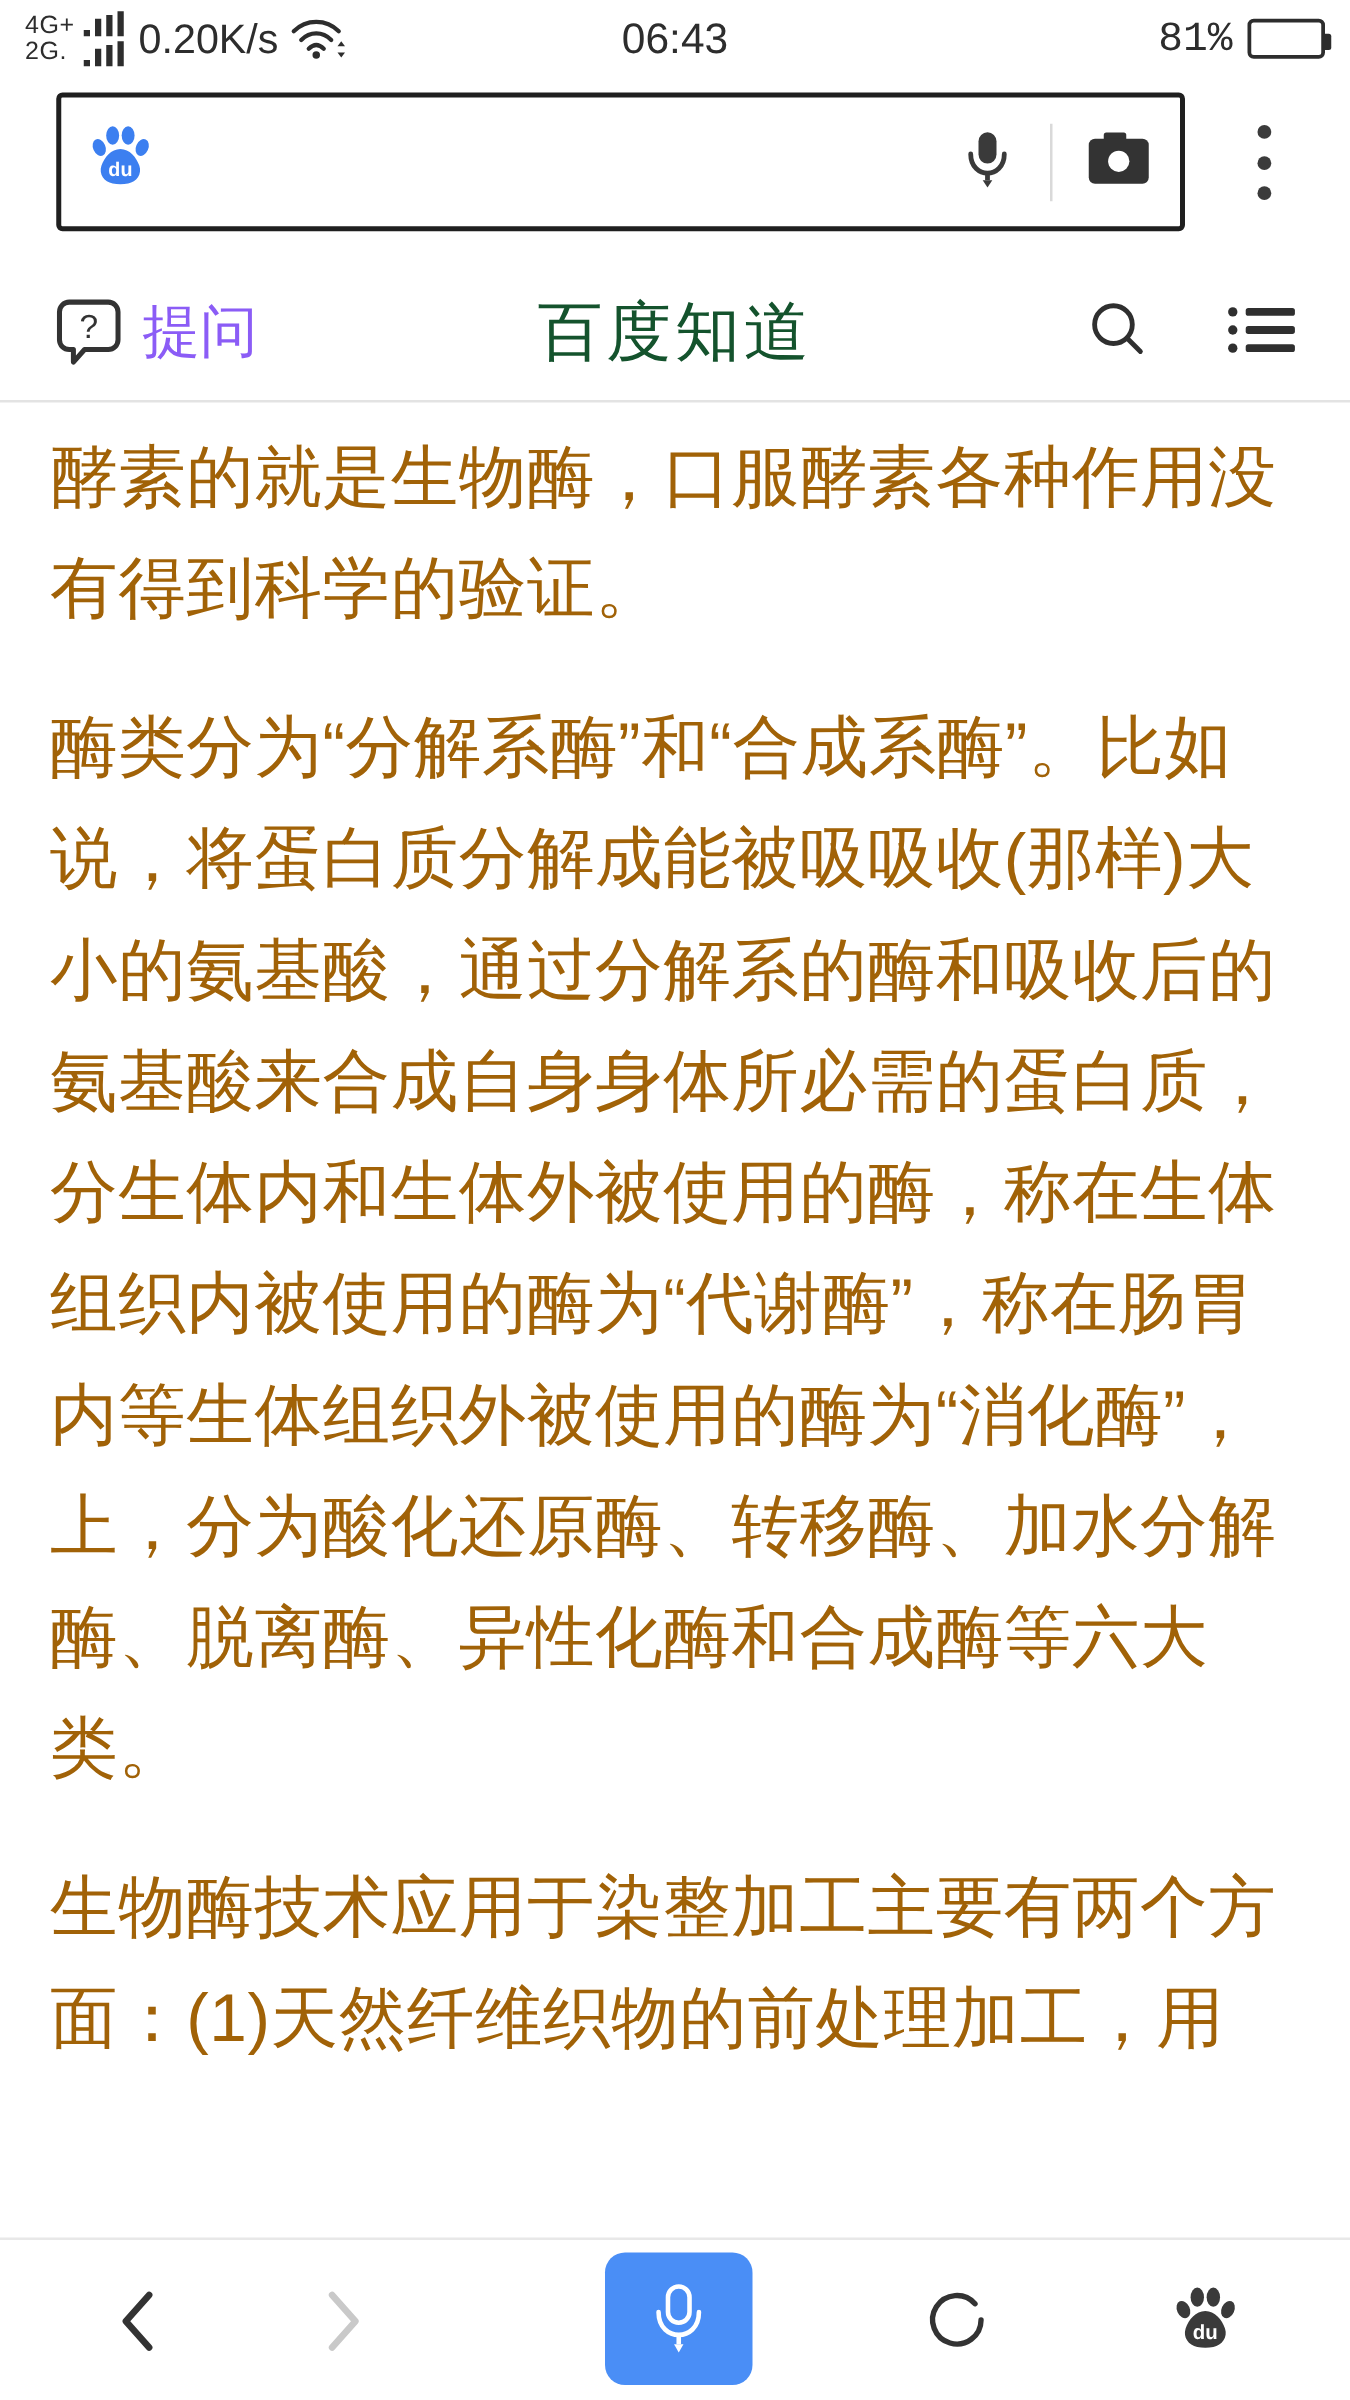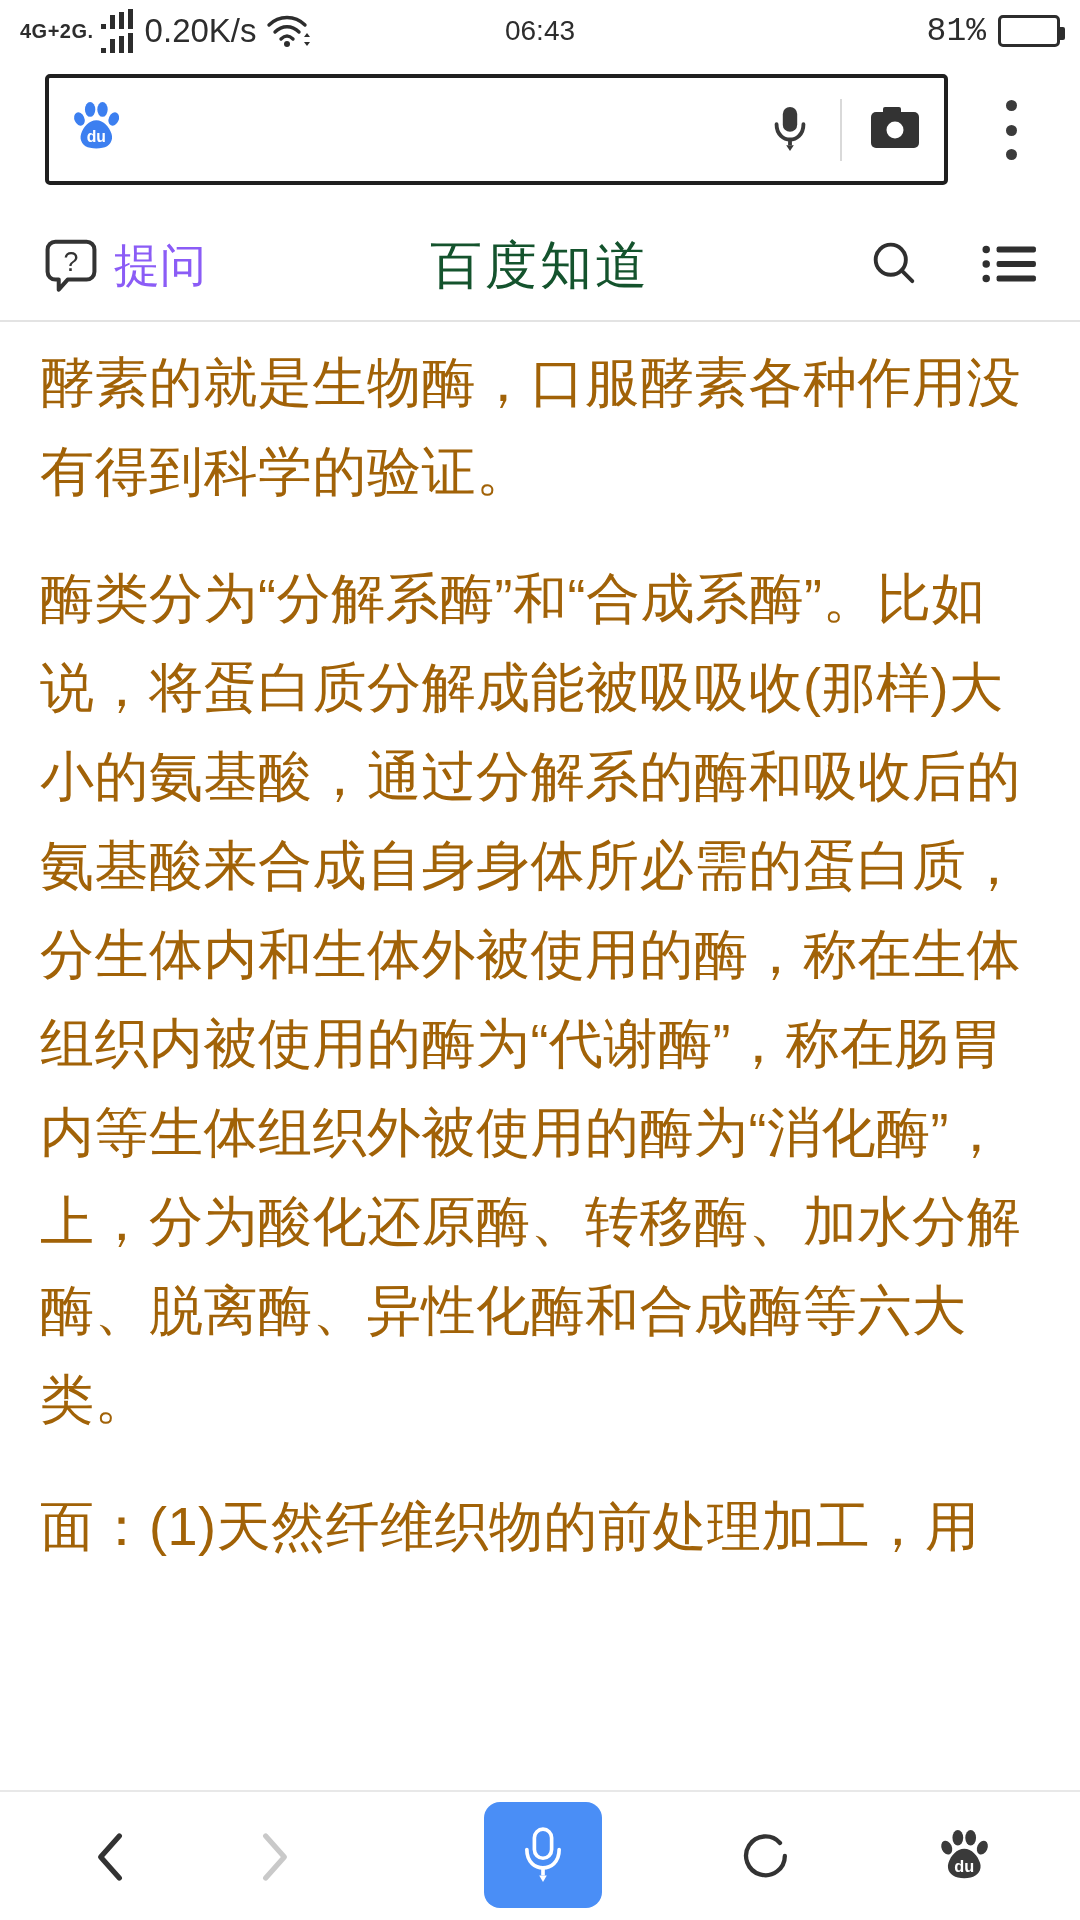--- a/index.html
+++ b/index.html
@@ -4,30 +4,30 @@
 <style>
   * { margin:0; padding:0; box-sizing:border-box; }
   html,body { width:1080px; height:1920px; background:#fff;
     font-family:"Liberation Sans", sans-serif; color:#383838; overflow:hidden; }
   .screen { position:relative; width:1080px; height:1920px; background:#fff; }
 
   
   .status-bar { position:absolute; top:0; left:0; right:0; height:62px;
     display:flex; align-items:center; padding:0 20px; color:#2d2d2d; }
   .net-cluster { display:flex; align-items:center; gap:7px; }
-  .sim-labels { display:flex; flex-direction:row; font-size:20px; font-weight:700;
+  .sim-labels { display:flex; flex-direction:column; font-size:20px; font-weight:400;
     line-height:21px; letter-spacing:0.5px; }
   .sig-rows { display:flex; flex-direction:column; gap:4px; }
   .sig-row { display:flex; align-items:flex-end; gap:4px; height:20px; }
   .sig-dot { width:5px; height:5px; background:#2d2d2d; }
   .sig-bar { width:5px; background:#2d2d2d; }
   .sb1{height:14px;} .sb2{height:17px;} .sb3{height:20px;}
   .net-speed { font-size:33px; margin-left:12px; }
   .wifi-wrap { margin-left:8px; display:flex; align-items:center; }
-  .status-time { position:absolute; left:0; right:0; text-align:center; font-size:28px; }
+  .status-time { position:absolute; left:0; right:0; text-align:center; font-size:34px; }
   .status-right { margin-left:auto; display:flex; align-items:center; gap:12px; }
   .battery-pct { font-size:33px;font-family:Liberation Mono, monospace; }
   .battery { position:relative; width:62px; height:32px; border:3px solid #2d2d2d;
     border-radius:5px; padding:3px; }
   .battery .fill { height:100%; background:#3a3a3a; border-radius:2px; }
   .battery .nub { position:absolute; right:-8px; top:9px; width:5px; height:13px;
     background:#2d2d2d; border-radius:0 2px 2px 0; }
 
   
   .search-box { position:absolute; top:74px; left:45px; width:903px; height:111px;
@@ -200,20 +200,21 @@
       <div class="line">小的氨基酸，通过分解系的酶和吸收后的</div>
       <div class="line">氨基酸来合成自身身体所必需的蛋白质，</div>
       <div class="line">分生体内和生体外被使用的酶，称在生体</div>
       <div class="line">组织内被使用的酶为“代谢酶”，称在肠胃</div>
       <div class="line">内等生体组织外被使用的酶为“消化酶”，</div>
       <div class="line">上，分为酸化还原酶、转移酶、加水分解</div>
       <div class="line">酶、脱离酶、异性化酶和合成酶等六大</div>
       <div class="line">类。</div>
     </div>
     <div class="para">
+      <div class="line">生物酶技术应用于染整加工主要有两个方</div>
       <div class="line">面：(1)天然纤维织物的前处理加工，用</div>
     </div>
   </div>
 
   <div class="nav-bar">
     <div class="nav-item nav-back">
       <svg width="46" height="56" viewBox="0 0 36 48">
         <polyline points="26,6 10,24 26,42" fill="none" stroke="#333" stroke-width="4.5" stroke-linecap="round" stroke-linejoin="round"></polyline>
       </svg>
     </div>

